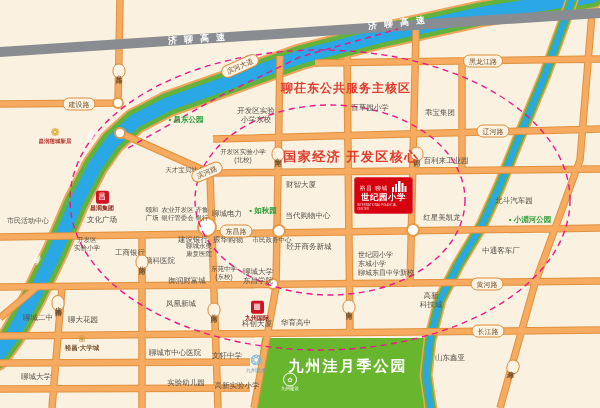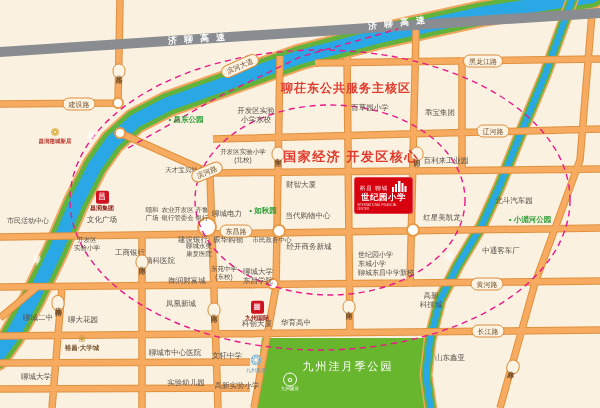--- a/index.html
+++ b/index.html
@@ -34,21 +34,21 @@
   .logo.blue .tx{color:#5b9bbf;font-size:5px;}
   .logo.ring .ic{width:12px;height:12px;border:1.5px solid #fff;border-radius:50%;color:#fff;font-size:6px;}
   .logo.ring .tx{color:#fff;font-size:4.5px;}
   .ifc{position:absolute;left:354px;top:177px;width:59px;height:37px;background:#d6000f;
        border-radius:3px;color:#fff;z-index:5;display:flex;flex-direction:column;
        justify-content:center;align-items:center;box-shadow:0 0 0 1px rgba(255,255,255,.25) inset;}
   .ifc-top{display:flex;align-items:flex-end;gap:3px;}
   .ifc-l1{font-size:5.5px;letter-spacing:1px;}
   .ifc-l2{font-size:8.5px;font-weight:bold;letter-spacing:.5px;line-height:1.2;}
   .ifc-l3{font-size:3px;letter-spacing:.2px;opacity:.85;transform:scale(.9);}
-  .park-label{position:absolute;color:#fff;font-weight:normal;font-size:11px;letter-spacing:2px;
+  .park-label{position:absolute;color:#fff;font-weight:bold;font-size:15px;letter-spacing:2px;
               white-space:nowrap;z-index:3;}
   .ctr{transform:translate(-50%,-50%);}
 </style>
 </head>
 <body>
 
 <div id="stage">
   <svg id="map-svg" width="600" height="408" viewBox="0 0 600 408">
     <defs>
       <path id="riv1" d="M592,-4 L480,14 L380,36 L300,57 L230,82 L168,104 L135,121 L112,142 L95,166 L76,203 L55,252 L32,300 L12,336 L-4,358"></path>

